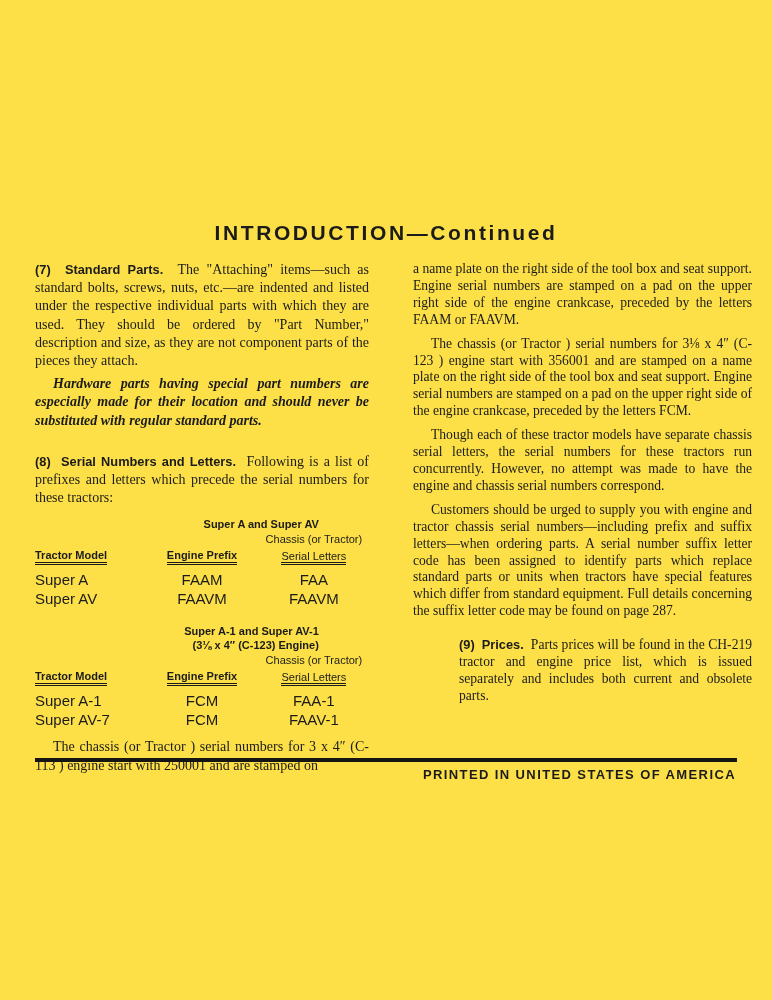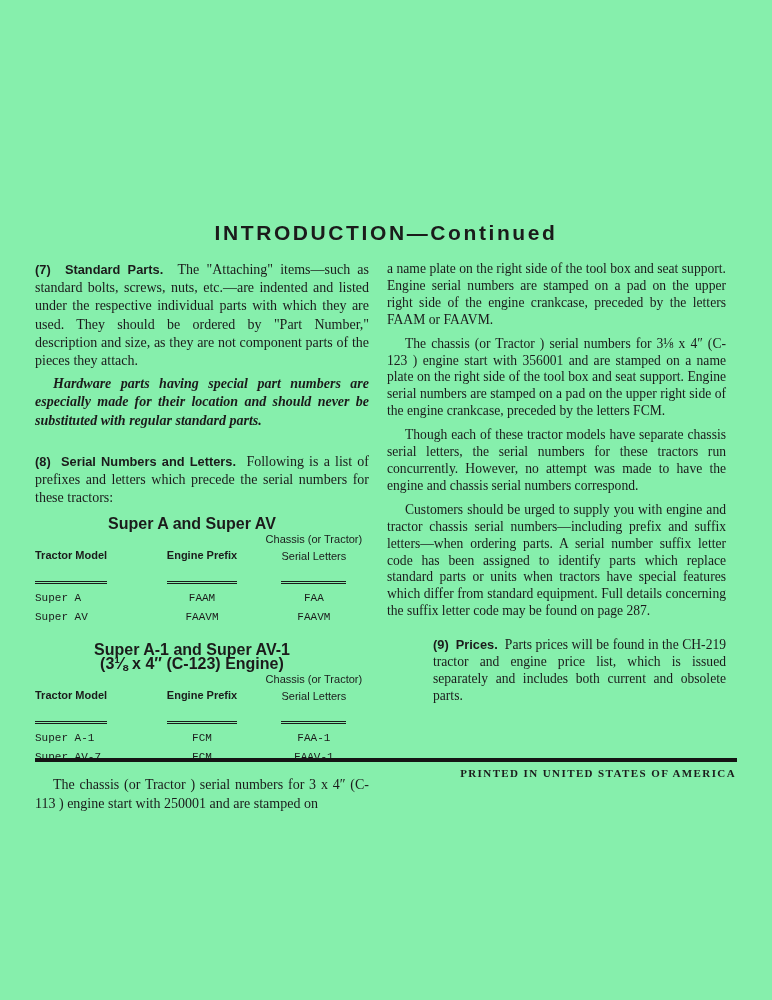--- a/index.html
+++ b/index.html
@@ -2,39 +2,39 @@
 <html><head>
 <meta charset="utf-8">
 <style>
   * { margin: 0; padding: 0; box-sizing: border-box; }
   html, body { background: #e8e8e6; }
   .page {
     position: relative;
     width: 772px;
     height: 1000px;
     margin: 0 auto;
-    background: #86efac;
+    background: #fde047;
     color: #1b1b1b;
     overflow: hidden;
   }
   .title {
     position: absolute;
     top: 221px;
     left: 0;
     width: 100%;
     text-align: center;
     font-family: "Liberation Sans", sans-serif;
     font-weight: bold;
     font-size: 21px;
     letter-spacing: 2.6px;
     white-space: nowrap;
   }
   .col { position: absolute; top: 261px; }
   .col-left  { left: 35px;  width: 334px; }
-  .col-right { left: 387px; width: 339px; }
+  .col-right { left: 413px; width: 339px; }
 
   .para {
     font-family: "Liberation Serif", serif;
     font-size: 14px;
     line-height: 18.2px;
     text-align: justify;
   }
   .col-right .para { font-size: 13.6px; line-height: 16.9px; }
 
   .lead-num, .lead-head {
@@ -50,57 +50,57 @@
     font-size: 14px;
   }
   .p8 { margin-top: 23px; }
   .closing { margin-top: 9px; }
   .rp { margin-top: 7px; }
   .p9 { margin-top: 17px; margin-left: 46px; }
 
   .tbl { margin-top: 10px; font-family: "Liberation Sans", sans-serif; }
   .tbl-2 { margin-top: 16px; }
   .tbl-title {
-    text-align: center;
+    text-align: right;
     font-weight: bold;
-    font-size: 16px;
+    font-size: 11px;
     line-height: 14px;
     width: 76%;
     margin-left: 9%;
   }
   .thead { display: flex; align-items: flex-end; margin-top: 3px; }
   .cc1 { width: 33%; text-align: left; }
   .cc2 { width: 34%; text-align: center; }
   .cc3 { width: 33%; text-align: center; }
   .hd { font-weight: bold; font-size: 11px; line-height: 14px; }
   .hd-sm { font-weight: normal; font-size: 11px; line-height: 11.5px; }
-  .u { display: inline-block; border-bottom: 3px double #1b1b1b; padding-bottom: 19px; }
+  .u { display: inline-block; border-bottom: 3px double #1b1b1b; padding-bottom: 0; }
   .trow {
     display: flex;
-    font-family: Liberation Mono, monospace;
-    font-size: 11px;
+    font-family: Liberation Sans, sans-serif;
+    font-size: 15px;
     line-height: 19px;
   }
   .trow-first { margin-top: 5px; }
 
   .bottom-rule {
     position: absolute;
     left: 35px;
     top: 758px;
     width: 702px;
     height: 4px;
     background: #141414;
   }
   .footer {
     position: absolute;
     right: 36px;
     top: 767px;
-    font-family: Liberation Serif, serif;
+    font-family: Liberation Sans, sans-serif;
     font-weight: bold;
-    font-size: 11px;
+    font-size: 13px;
     letter-spacing: 1.4px;
     white-space: nowrap;
   }
 </style>
 </head>
 <body>
 
 <div class="page">
 
   <div class="title">INTRODUCTION—Continued</div>

